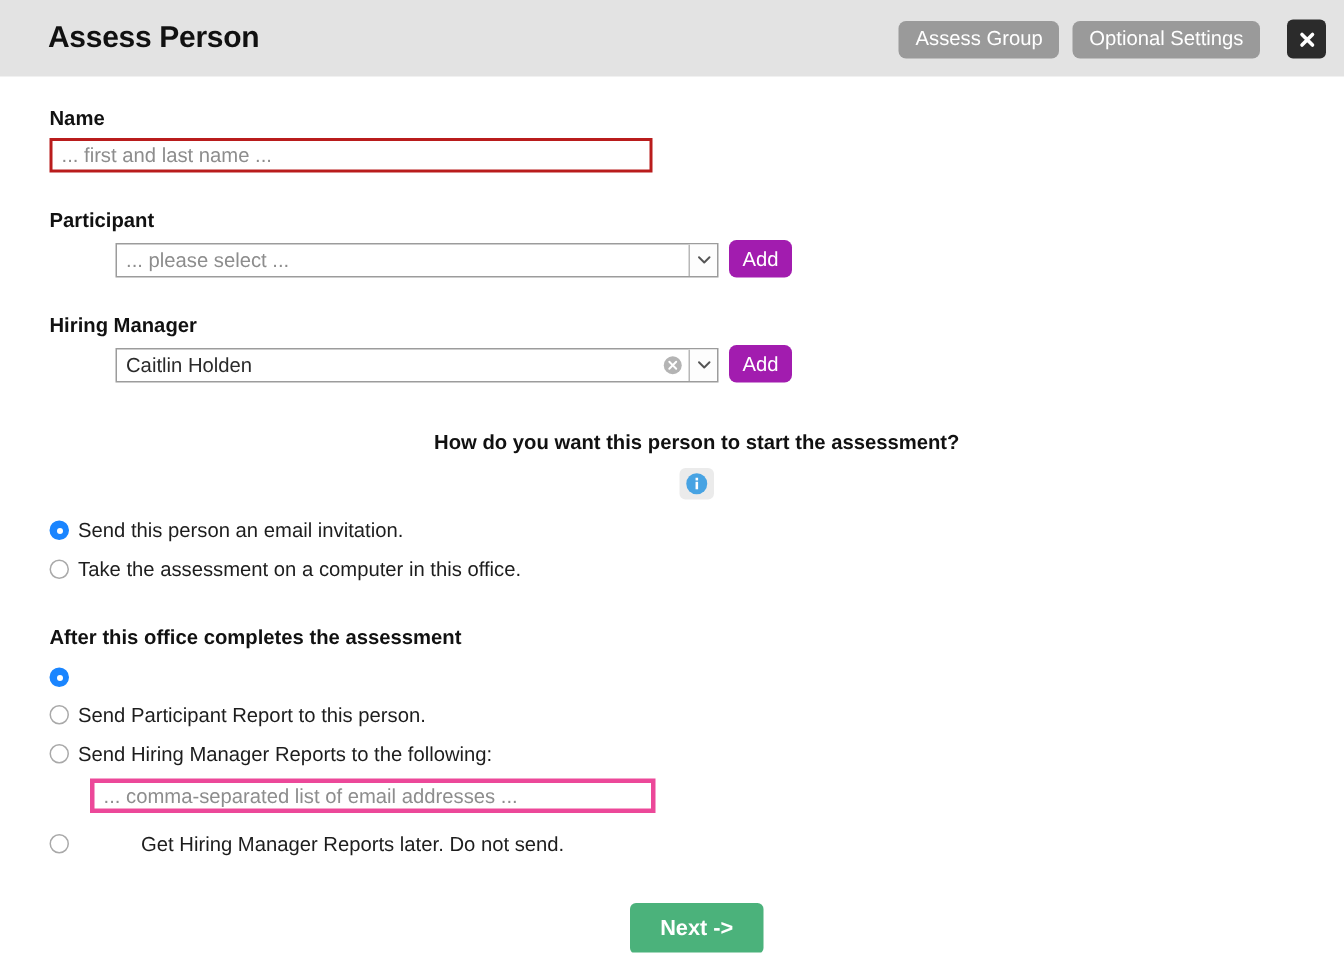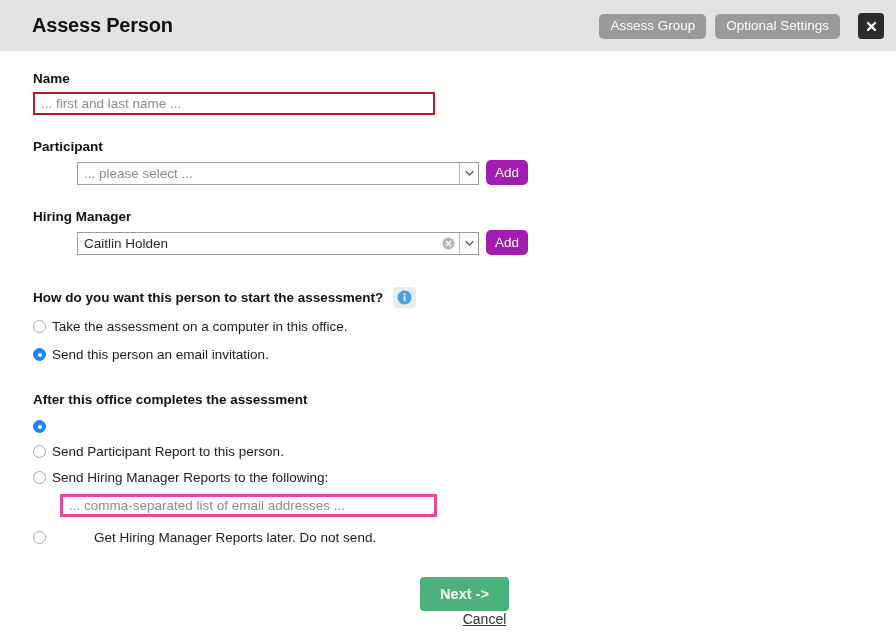--- a/index.html
+++ b/index.html
@@ -145,21 +145,21 @@
     margin-left: 7px;
     cursor: pointer;
   }
 
   
   .question {
     display: flex;
     align-items: center;
     gap: 10px;
   }
-  .q1 { margin-top: 32px; }
+  .q1 { margin-top: 32px; flex-direction: column; }
   .q2 { margin-top: 30px; }
   .question-text {
     font-size: 13.5px;
     font-weight: bold;
     color: #111111;
   }
   .info-btn {
     width: 23px;
     height: 21px;
     background: #ebebeb;
@@ -319,27 +319,27 @@
     <span class="question-text">How do you want this person to start the assessment?</span>
     <button class="info-btn">
       <svg width="15" height="15" viewBox="0 0 15 15" aria-hidden="true">
         <circle cx="7.5" cy="7.5" r="7" fill="#47a3e3"></circle>
         <rect x="6.7" y="6.2" width="1.7" height="5" fill="#ffffff"></rect>
         <rect x="6.7" y="3.5" width="1.7" height="1.8" fill="#ffffff"></rect>
       </svg>
     </button>
   </div>
 
+  <div class="radio-row first">
+    <span class="radio on"></span>
+    <span class="radio-label">Send this person an email invitation.</span>
+  </div>
   <div class="radio-row">
     <span class="radio off"></span>
     <span class="radio-label">Take the assessment on a computer in this office.</span>
-  </div>
-  <div class="radio-row first">
-    <span class="radio on"></span>
-    <span class="radio-label">Send this person an email invitation.</span>
   </div>
 
   
   <div class="question q2">
     <span class="question-text">After this office completes the assessment</span>
   </div>
 
   <div class="radio-row first">
     <span class="radio on"></span>
   </div>

